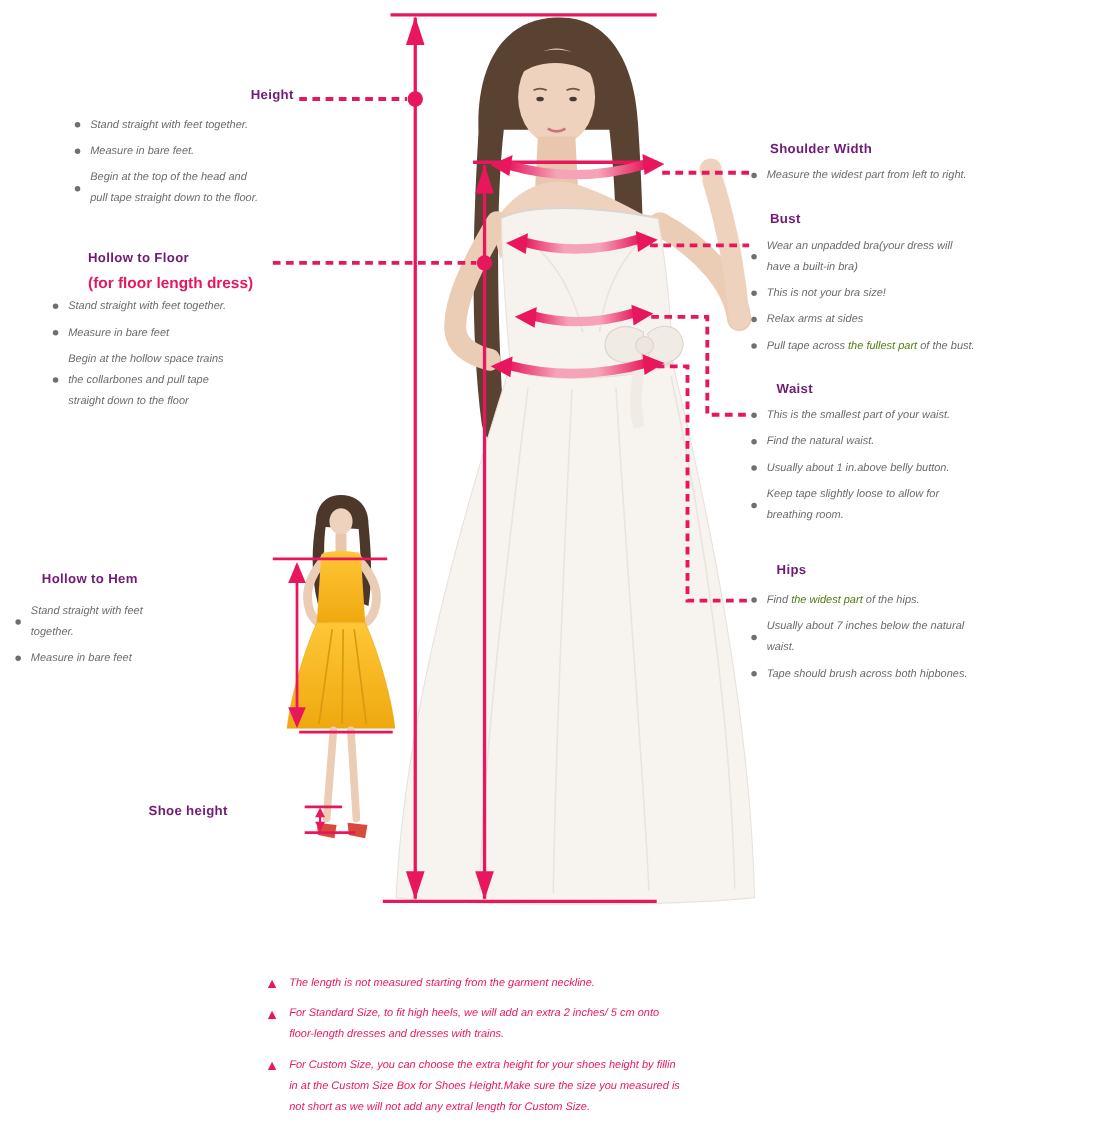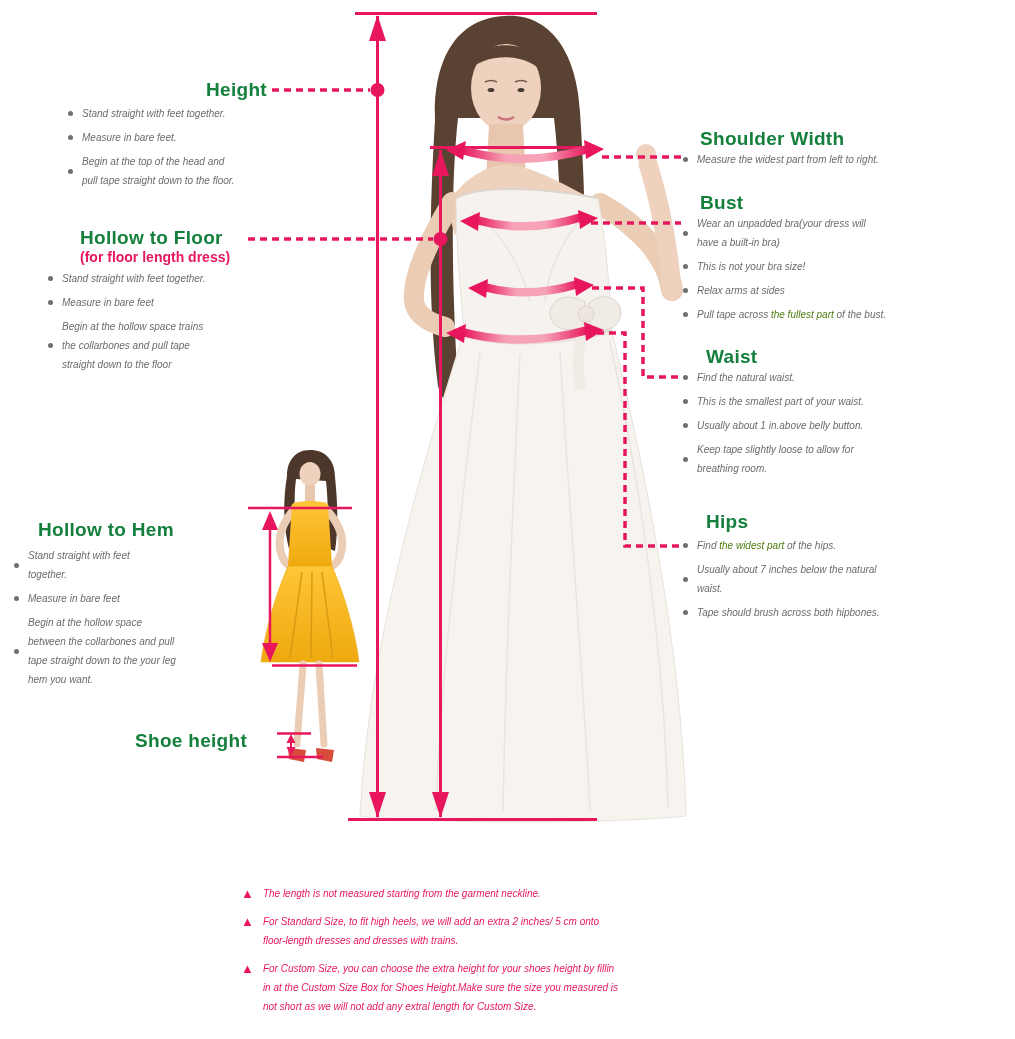--- a/index.html
+++ b/index.html
@@ -1,20 +1,20 @@
 <!DOCTYPE html>
 <html><head>
 <meta charset="utf-8">
 <style>
   html,body{margin:0;padding:0;background:#fff;}
   #canvas{position:relative;width:1015px;height:1039px;background:#fff;overflow:hidden;
           font-family:"Liberation Sans", sans-serif;}
   #diagram-svg{position:absolute;left:0;top:0;}
   .abs{position:absolute;}
-  .sec-title{color:#15803d;font-weight:bold;font-size:19px;letter-spacing:.3px;white-space:nowrap;}
+  .sec-title{color:#701a75;font-weight:bold;font-size:12px;letter-spacing:.3px;white-space:nowrap;}
   .sec-sub{color:#e8175d;font-weight:bold;font-size:14px;white-space:nowrap;}
   .list{}
   .li{display:flex;align-items:center;gap:9px;margin-bottom:5px;}
   .dot{width:5px;height:5px;border-radius:50%;background:#6f6f6f;flex:none;}
   .li-text{font-size:10px;line-height:19px;color:#6b6b6b;white-space:pre-line;font-style:italic;}
   .hl{color:#4d7c0f;}
   .note{align-items:flex-start;margin-bottom:9px;}
   .note .li-text{color:#e8175d;}
   .tri{color:#e8175d;font-size:13px;line-height:19px;flex:none;}
   .r-align{text-align:right;}
@@ -189,27 +189,20 @@
   <div class="abs list" style="left:14px;top:546px;width:272px;">
       <div class="li">
         <span class="dot"></span>
         <span class="li-text"><span>Stand straight with feet
 together.</span></span>
       </div>
       <div class="li">
         <span class="dot"></span>
         <span class="li-text"><span>Measure in bare feet</span></span>
       </div>
-      <div class="li">
-        <span class="dot"></span>
-        <span class="li-text"><span>Begin at the hollow space
-between the collarbones and pull
-tape straight down to the your leg
-hem  you want.</span></span>
-      </div>
     </div>
 
   <div class="abs sec-title" style="left:135px;top:730px;">Shoe height</div>
 
   <div class="abs sec-title" style="left:700px;top:128px;">Shoulder Width</div>
   <div class="abs list" style="left:683px;top:150px;width:330px;">
       <div class="li">
         <span class="dot"></span>
         <span class="li-text"><span>Measure the widest part from left to right.</span></span>
       </div>
@@ -233,25 +226,25 @@
       <div class="li">
         <span class="dot"></span>
         <span class="li-text"><span>Pull tape across </span><span class="hl">the fullest part</span><span> of the bust.</span></span>
       </div>
     </div>
 
   <div class="abs sec-title" style="left:706px;top:346px;">Waist</div>
   <div class="abs list" style="left:683px;top:368px;width:330px;">
       <div class="li">
         <span class="dot"></span>
+        <span class="li-text"><span>This is the smallest part of your waist.</span></span>
+      </div>
+      <div class="li">
+        <span class="dot"></span>
         <span class="li-text"><span>Find the natural waist.</span></span>
-      </div>
-      <div class="li">
-        <span class="dot"></span>
-        <span class="li-text"><span>This is the smallest part of your waist.</span></span>
       </div>
       <div class="li">
         <span class="dot"></span>
         <span class="li-text"><span>Usually about 1 in.above belly button.</span></span>
       </div>
       <div class="li">
         <span class="dot"></span>
         <span class="li-text"><span>Keep tape slightly loose to allow for
 breathing room.</span></span>
       </div>

